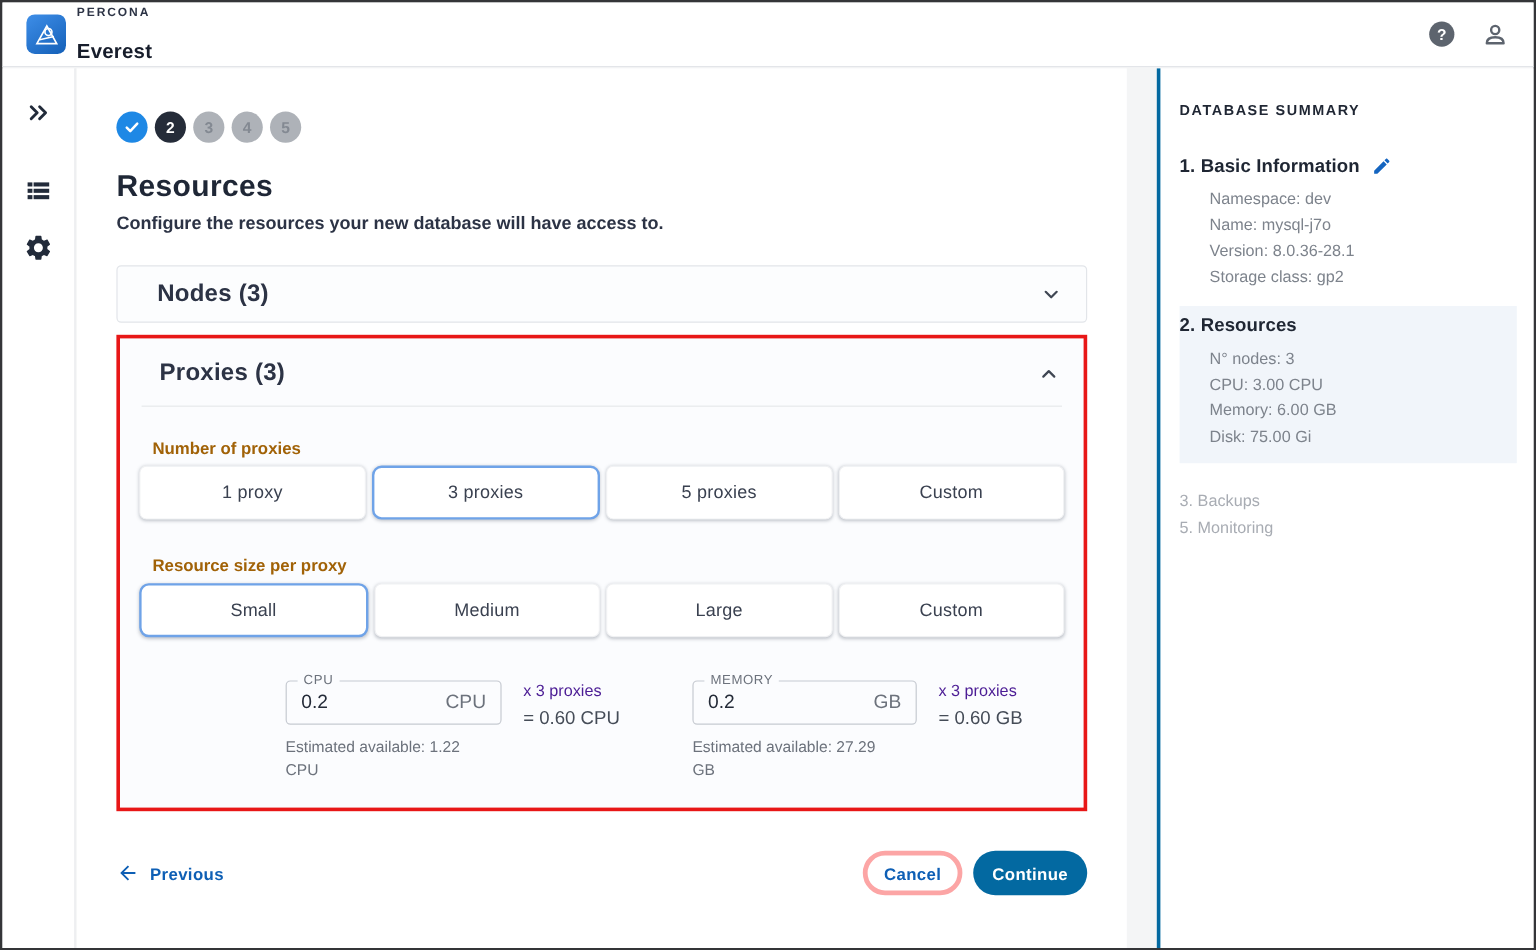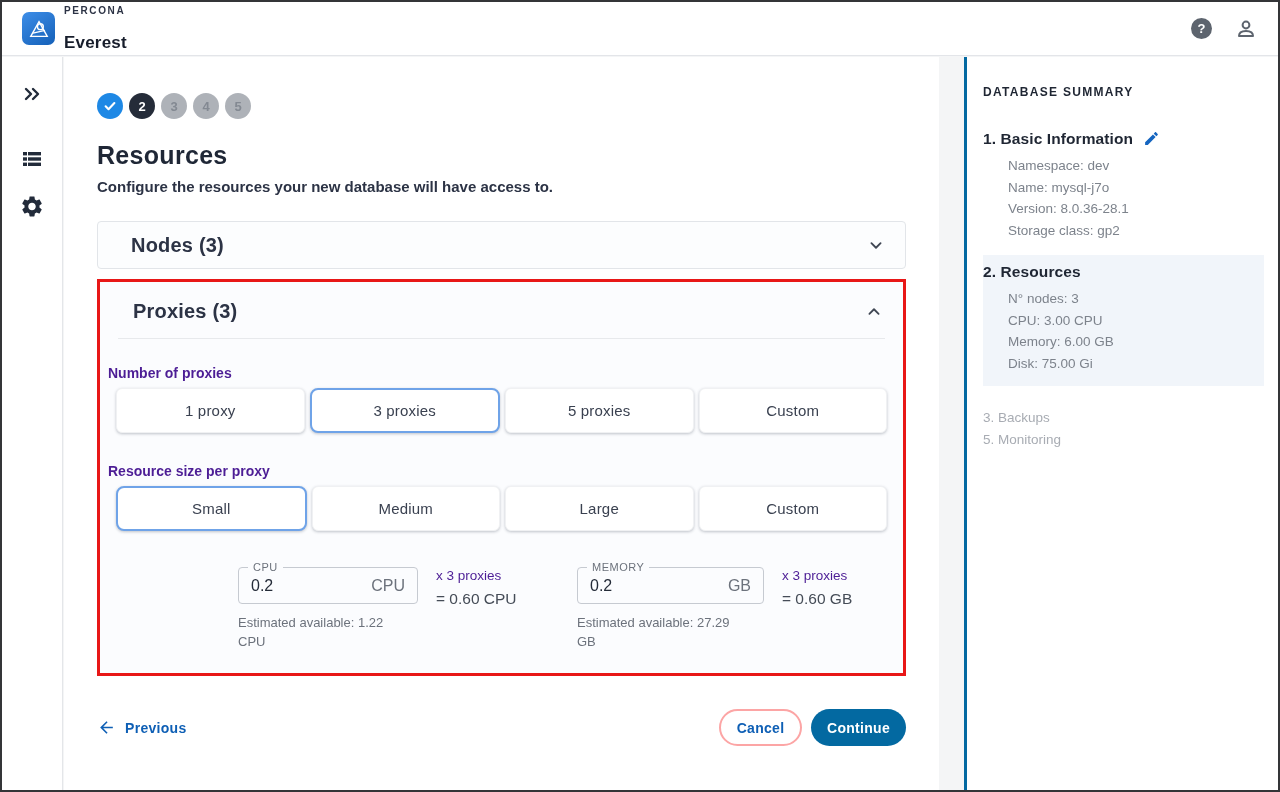--- a/index.html
+++ b/index.html
@@ -65,21 +65,21 @@
   .accordion-title { font-size: 20px; font-weight: bold; color: #2c3345; letter-spacing: .2px; }
   .accordion-chevron { margin-left: auto; display: flex; cursor: pointer; }
 
   .annotated-panel {
     margin-top: 10px; border: 3px solid #e81717; background: #fbfcfe;
     padding: 18px 0 22px 0;
   }
   .panel-header { display: flex; align-items: center; padding: 0 18px 0 33px; }
   .panel-divider { margin: 15px 18px 0 18px; border-top: 1px solid #e7e9ec; }
 
-  .field-label { margin: 26px 16px 7px 8px; font-size: 14px; font-weight: bold; color: #4c1d95; }
+  .field-label { margin: 26px 16px 7px 27px; font-size: 14px; font-weight: bold; color: #a16207; }
   .field-label.second { margin-top: 30px; }
   .toggle-row { margin: 0 16px; display: flex; gap: 5px; }
   .toggle-btn {
     flex: 1; height: 45px; background: #fff; border-radius: 6px;
     display: flex; align-items: center; justify-content: center;
     font-size: 15px; color: #3a4150; letter-spacing: .2px; cursor: pointer;
     box-shadow: 0 1px 3px rgba(40,50,70,.28); border: 1px solid #f0f1f3;
   }
   .toggle-btn.selected { border: 2px solid #6fa3e8; border-radius: 8px; }
 
@@ -101,21 +101,21 @@
   .mult-line { font-size: 13.5px; color: #4c1d95; }
   .total-line { margin-top: 7px; font-size: 15.5px; color: #454c57; }
 
   .footer-row { margin-top: 33px; display: flex; align-items: center; }
   .previous-link { display: flex; align-items: center; gap: 9px; color: #0e5fb5;
     font-size: 14px; font-weight: bold; cursor: pointer; letter-spacing: .3px; }
   .footer-spacer { flex: 1; }
   .btn { height: 37px; border-radius: 19px; font-size: 14px; font-weight: bold;
     display: flex; align-items: center; justify-content: center; cursor: pointer;
     letter-spacing: .3px; font-family: "Liberation Sans", sans-serif; }
-  .btn-cancel { width: 83px; background: #fff; border: 2px solid #fca5a5; color: #0e5fb5; margin-right: 9px; }
+  .btn-cancel { width: 83px; background: #fff; border: 4px solid #fca5a5; color: #0e5fb5; margin-right: 9px; }
   .btn-continue { width: 95px; background: #0369a1; border: none; color: #fff; }
 
   
   .summary {
     position: absolute; top: 55px; left: 962px; right: 0; bottom: 0;
     background: #fff; border-left: 3px solid #0369a1; padding: 28px 12px 0 16px;
   }
   .summary-title { font-size: 12px; font-weight: bold; letter-spacing: 1.3px; color: #1f2633; }
   .summary-section { margin-top: 31px; }
   .summary-section-header { display: flex; align-items: flex-start; gap: 10px; }

